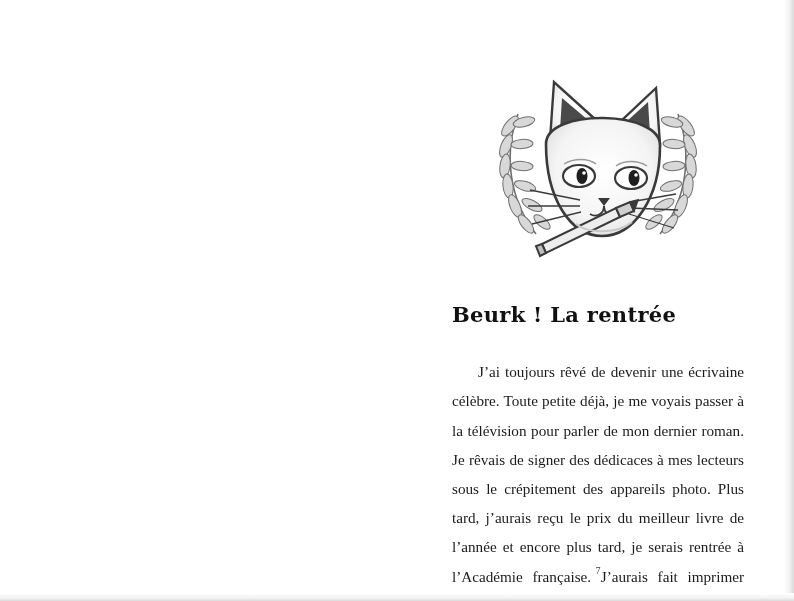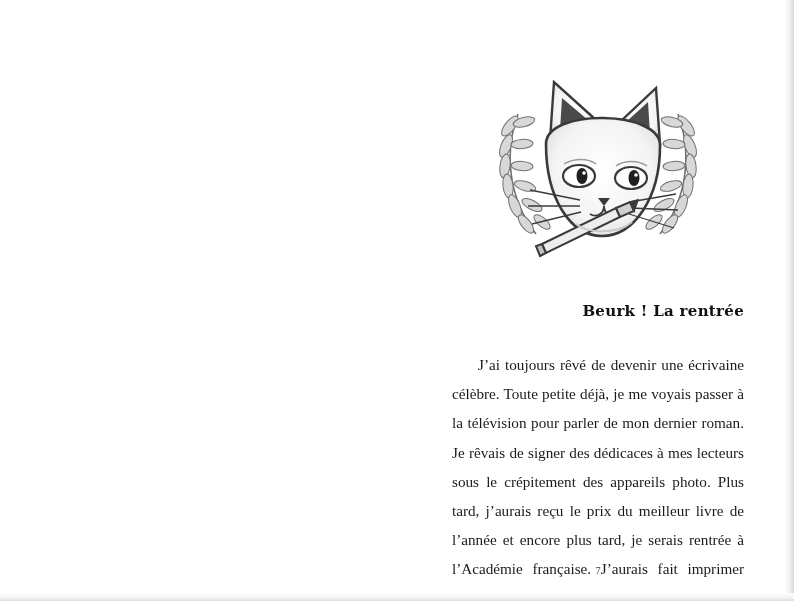--- a/index.html
+++ b/index.html
@@ -54,24 +54,24 @@
     margin: 0 auto 26px auto;
     position: relative;
   }
   .illustration svg {
     display: block;
     width: 228px;
     height: 228px;
   }
 
   .chapter-title {
-    text-align: right;
+    text-align: left;
     font-family: "DejaVu Serif", serif;
     font-weight: bold;
-    font-size: 15px;
+    font-size: 21px;
     letter-spacing: 0.3px;
     color: #111111;
     margin: 0 0 30px 0;
     line-height: 1.2;
   }
 
   .body-text {
     font-family: "Liberation Serif", serif;
     font-size: 15.2px;
     line-height: 1.92;

